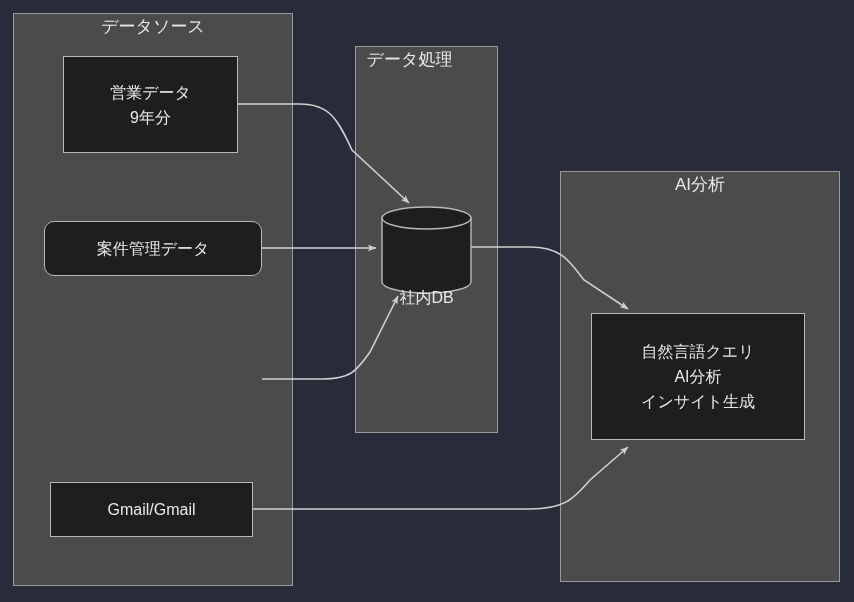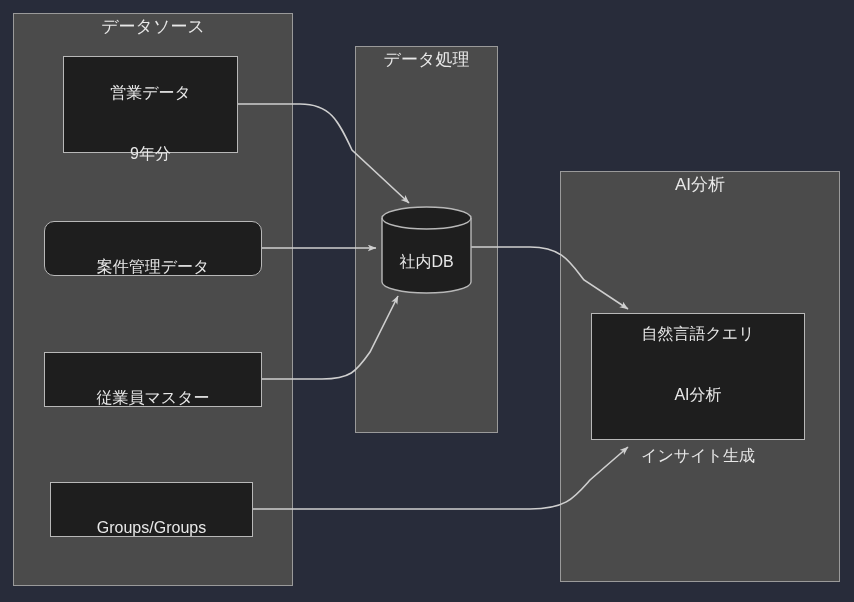--- a/index.html
+++ b/index.html
@@ -45,34 +45,35 @@
     display: flex;
     flex-direction: column;
     align-items: center;
     justify-content: center;
     color: #e8e8e8;
     font-size: 16px;
     line-height: 25px;
     text-align: center;
     white-space: nowrap;
   }
-  .node .line { display: block; margin-top: 36px; }
+  .node .line { display: block; }
   .cylinder {
     position: absolute;
   }
   .cyl-label {
     position: absolute;
     left: 0;
     right: 0;
     text-align: center;
     color: #e8e8e8;
     font-size: 16px;
     line-height: 20px;
     white-space: nowrap;
     pointer-events: none;
+    margin-top: 36px;
   }
   svg.edges {
     position: absolute;
     left: 0;
     top: 0;
     width: 854px;
     height: 602px;
     overflow: visible;
   }
   .edge {
@@ -85,21 +86,21 @@
 <body>
 
 <div id="canvas">
 
   <div class="group" style="left:13px; top:13px; width:280px; height:573px;">
   </div>
   <div class="group-title" style="left:13px; width:280px; top:17px;">データソース</div>
 
   <div class="group" style="left:355px; top:46px; width:143px; height:387px;">
   </div>
-  <div class="group-title" style="left:355px; width:143px; top:50px;">データ処理</div>
+  <div class="group-title" style="left:338px; width:143px; top:50px;">データ処理</div>
 
   <div class="group" style="left:560px; top:171px; width:280px; height:411px;">
   </div>
   <div class="group-title" style="left:560px; width:280px; top:175px;">AI分析</div>
 
   <svg class="edges" viewBox="0 0 854 602" xmlns="http://www.w3.org/2000/svg">
     <defs>
       <marker id="ah" markerWidth="10" markerHeight="10" refX="8.2" refY="3.4" orient="auto" markerUnits="userSpaceOnUse">
         <path d="M0,0 L8.6,3.4 L0,6.8 L2.2,3.4 Z" fill="#cfcfcf"></path>
       </marker>
@@ -118,26 +119,23 @@
 
   <div class="node" style="left:63px; top:56px; width:175px; height:97px;">
     <span class="line">営業データ</span>
     <span class="line">9年分</span>
   </div>
 
   <div class="node" style="left:44px; top:221px; width:218px; height:55px;border-radius:10px;">
     <span class="line">案件管理データ</span>
   </div>
 
-  <div class="node" style="left:44px; top:352px; width:218px; height:55px;">
-    <span class="line">従業員マスター</span>
-  </div>
 
   <div class="node" style="left:50px; top:482px; width:203px; height:55px;">
-    <span class="line">Groups/Groups</span>
+    <span class="line">Gmail/Gmail</span>
   </div>
 
   <div class="cylinder" style="left:381px; top:206px; width:91px; height:88px;">
     <svg width="91" height="88" viewBox="0 0 91 88" xmlns="http://www.w3.org/2000/svg">
       <path d="M1,12 A44.5,11 0 0 1 90,12 L90,76 A44.5,11 0 0 1 1,76 Z" fill="#1e1e1e" stroke="#b8b8b8" stroke-width="1.4"></path>
       <path d="M1,12 A44.5,11 0 0 0 90,12" fill="none" stroke="#b8b8b8" stroke-width="1.4"></path>
     </svg>
     <div class="cyl-label" style="top:46px;">社内DB</div>
   </div>
 

